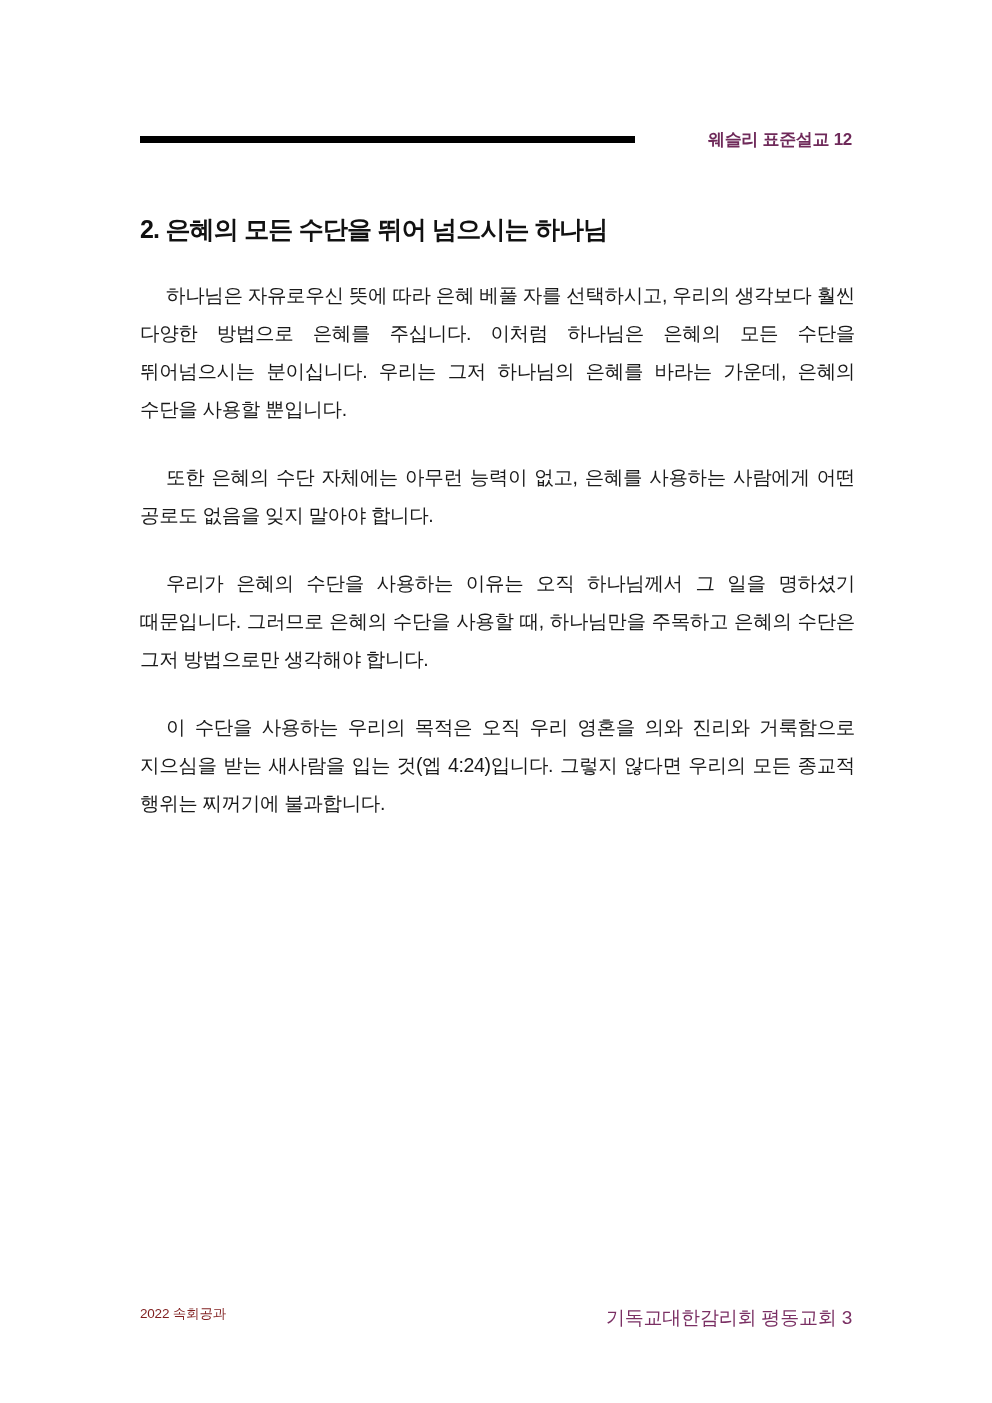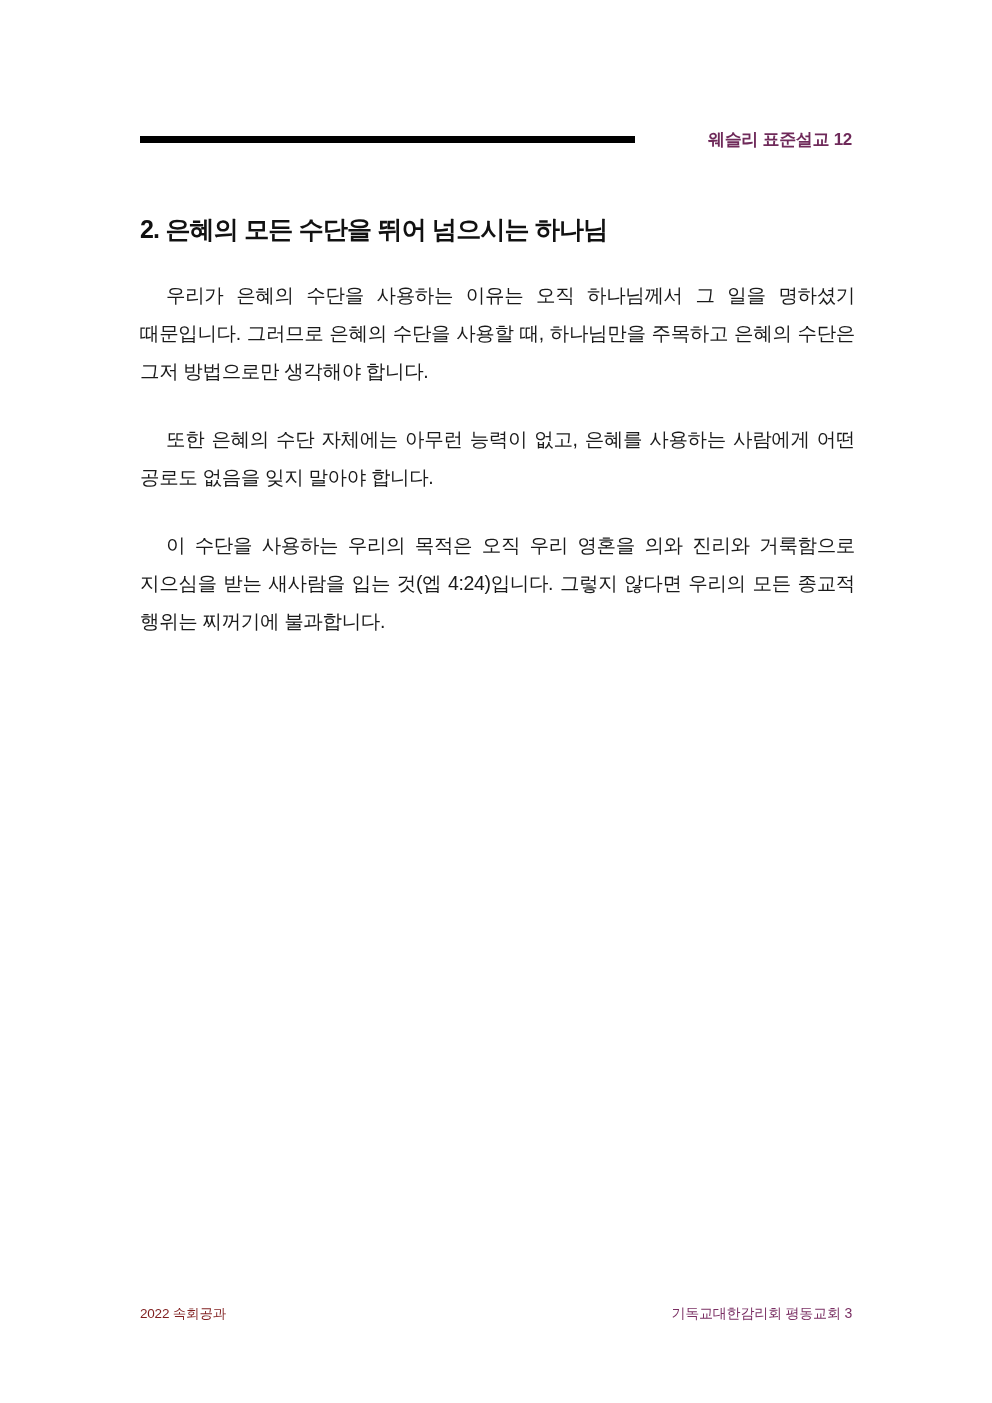--- a/index.html
+++ b/index.html
@@ -102,41 +102,42 @@
     top: 0;
     font-size: 13.5px;
     color: #7f1d1d;
     letter-spacing: -0.2px;
     white-space: nowrap;
   }
   .footer-right {
     position: absolute;
     right: 0;
     top: 0;
-    font-size: 14px;
+    font-size: 19px;
     color: #7a2f63;
     letter-spacing: -0.2px;
     white-space: nowrap;
   }
 </style>
 </head>
 <body>
 
 <div class="page">
 
   <div class="header">
     <div class="header-rule"></div>
     <div class="header-label">웨슬리 표준설교 12</div>
   </div>
 
   <h1 class="doc-title">2. 은혜의 모든 수단을 뛰어 넘으시는 하나님</h1>
 
   <div class="body-text">
+    <p class="para">하나님은 자유로우신 뜻에 따라 은혜 베풀 자를 선택하시고, 우리의 생각보다 훨씬 다양한 방법으로 은혜를 주십니다. 이처럼 하나님은 은혜의 모든 수단을 뛰어넘으시는 분이십니다. 우리는 그저 하나님의 은혜를 바라는 가운데, 은혜의 수단을 사용할 뿐입니다.</p>
+    <p class="para">또한 은혜의 수단 자체에는 아무런 능력이 없고, 은혜를 사용하는 사람에게 어떤 공로도 없음을 잊지 말아야 합니다.</p>
     <p class="para">우리가 은혜의 수단을 사용하는 이유는 오직 하나님께서 그 일을 명하셨기 때문입니다. 그러므로 은혜의 수단을 사용할 때, 하나님만을 주목하고 은혜의 수단은 그저 방법으로만 생각해야 합니다.</p>
-    <p class="para">또한 은혜의 수단 자체에는 아무런 능력이 없고, 은혜를 사용하는 사람에게 어떤 공로도 없음을 잊지 말아야 합니다.</p>
     <p class="para">이 수단을 사용하는 우리의 목적은 오직 우리 영혼을 의와 진리와 거룩함으로 지으심을 받는 새사람을 입는 것(엡 4:24)입니다. 그렇지 않다면 우리의 모든 종교적 행위는 찌꺼기에 불과합니다.</p>
   </div>
 
   <div class="footer">
     <div class="footer-left">2022 속회공과</div>
     <div class="footer-right">기독교대한감리회 평동교회 3</div>
   </div>
 
 </div>
 

